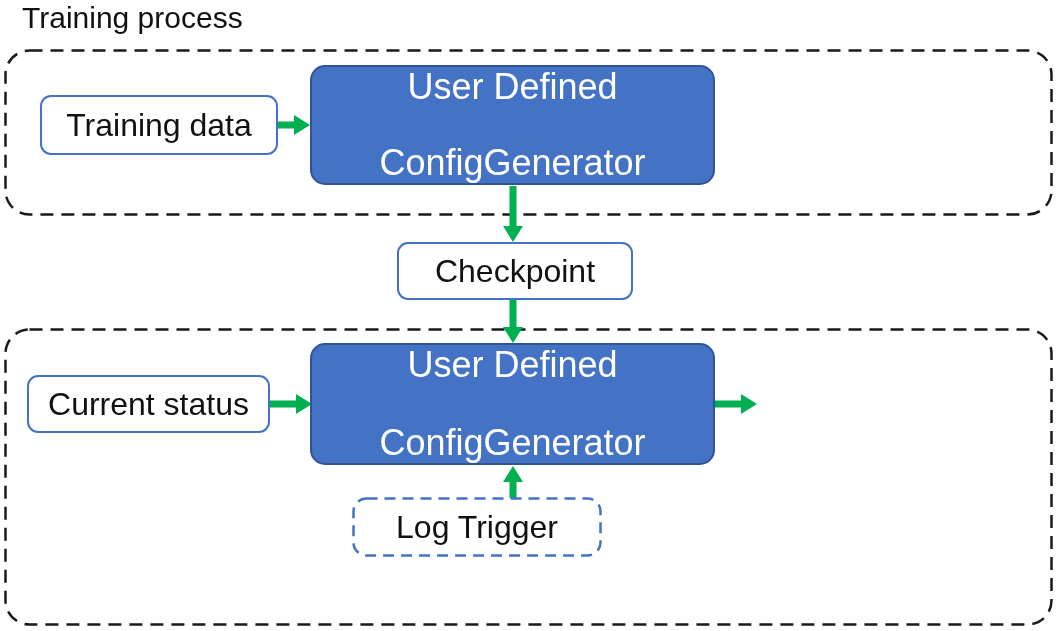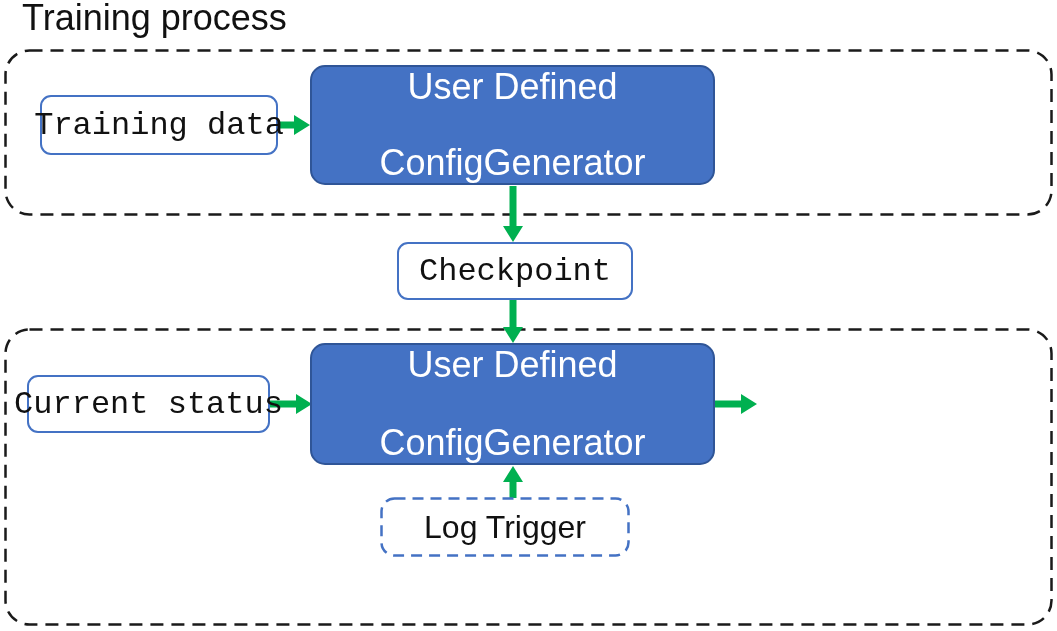--- a/index.html
+++ b/index.html
@@ -14,21 +14,21 @@
   .canvas{
     position:relative;
     width:1057px;height:631px;
     background:#ffffff;
     font-family:"Liberation Sans", sans-serif;
     color:var(--text);
     overflow:hidden;
   }
   .section-title{
     position:absolute;
-    font-size:36px;
+    font-size:30px;
     line-height:36px;
     color:var(--text);
     white-space:nowrap;
   }
   .container-border{position:absolute;}
   .container-rect{
     fill:none;
     stroke:var(--container-border);
     stroke-width:2.5;
   }
@@ -40,21 +40,20 @@
     justify-content:center;
     text-align:center;
     white-space:nowrap;
   }
   .white-node{
     background:var(--white);
     border:2.5px solid var(--accent-blue);
     border-radius:11px;
     font-size:32px;
     color:var(--text);
-    font-family:Liberation Mono, monospace;
   }
   .blue-node{
     background:var(--accent-blue);
     border:2.5px solid var(--accent-blue-dark);
     border-radius:15px;
     color:var(--white);
     font-size:36px;
     line-height:40px;
     flex-direction:column;
     justify-content:space-between;
@@ -127,20 +126,20 @@
   </div>
 
   <div class="node white-node" style="left:27px;top:375px;width:243px;height:58px">
     <span>Current status</span>
   </div>
   <div class="node blue-node" style="left:310px;top:343px;width:405px;height:122px">
     <span>User Defined</span>
     <span>ConfigGenerator</span>
   </div>
 
-  <div class="trigger-node" style="left:380px;top:497px;width:250px;height:60px">
+  <div class="trigger-node" style="left:352px;top:497px;width:250px;height:60px">
     <svg width="250" height="60">
       <rect class="trigger-rect" x="1.5" y="1.5" width="247" height="57" rx="13" stroke-dasharray="11 7"></rect>
     </svg>
     <div class="trigger-label">Log Trigger</div>
   </div>
 
 </div>
 
 </body></html>

